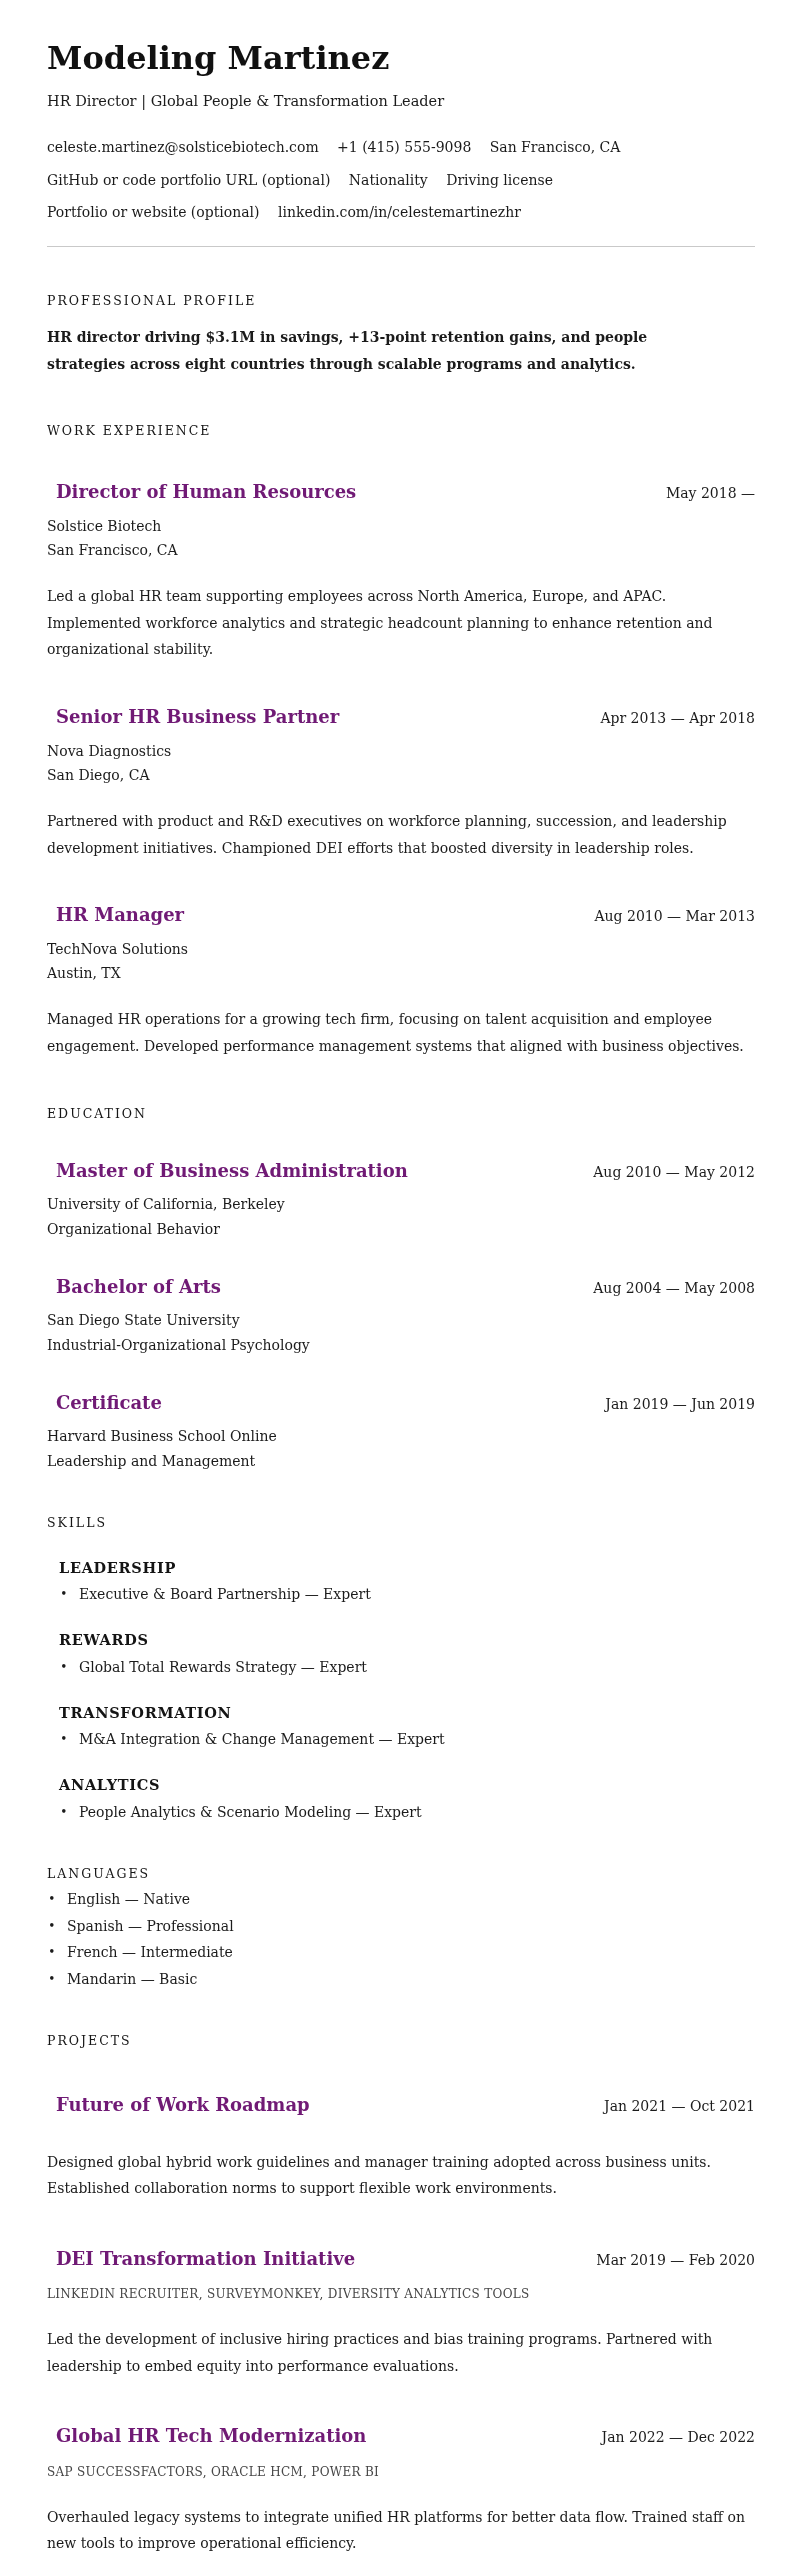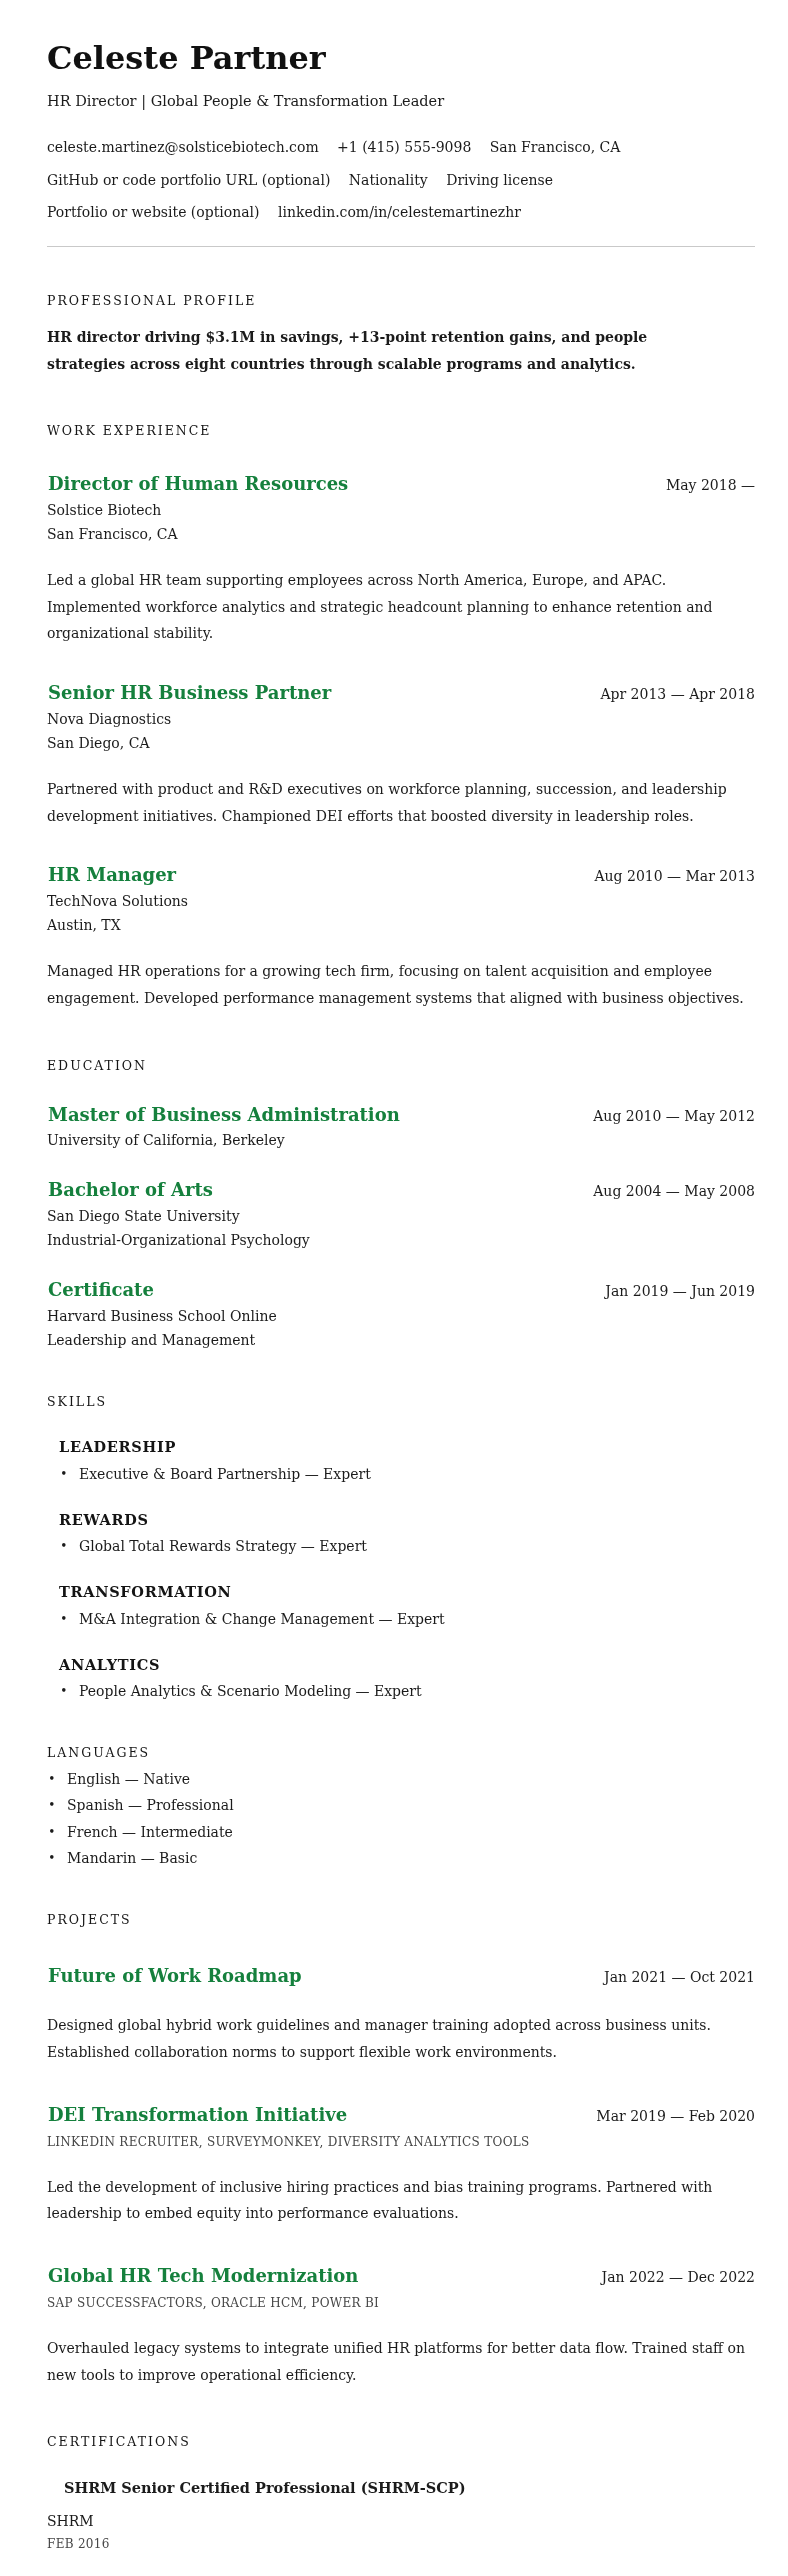--- a/index.html
+++ b/index.html
@@ -64,22 +64,22 @@
   
   .entry { margin-top: 34px; }
   .entry-head {
     display: flex;
     justify-content: space-between;
     align-items: baseline;
   }
   .entry-title {
     font-size: 18px;
     font-weight: 700;
-    margin: 1px;
-    color: #15803d;
+    margin: 9px;
+    color: #701a75;
   }
   .entry-dates {
     font-size: 14px;
     white-space: nowrap;
     margin-left: 16px;
   }
   .entry-line {
     font-size: 14px;
     margin: 6.6px 0 0 0;
   }
@@ -142,21 +142,21 @@
     font-size: 12px;
   }
   .standalone-list { margin-top: 10.5px !important; }
 </style>
 </head>
 <body>
 
 <div class="page">
 
   <header>
-    <h1 class="name">Celeste Partner</h1>
+    <h1 class="name">Modeling Martinez</h1>
     <p class="subtitle">HR Director | Global People &amp; Transformation Leader</p>
 
     <div class="contact">
       <div class="contact-row">
         <span>celeste.martinez@solsticebiotech.com</span>
         <span>+1 (415) 555-9098</span>
         <span>San Francisco, CA</span>
       </div>
       <div class="contact-row">
         <span>GitHub or code portfolio URL (optional)</span>
@@ -213,20 +213,21 @@
 
   <section>
     <h2 class="section-heading">EDUCATION</h2>
 
     <div class="entry edu-entry">
       <div class="entry-head">
         <h3 class="entry-title">Master of Business Administration</h3>
         <span class="entry-dates">Aug 2010 — May 2012</span>
       </div>
       <p class="entry-line">University of California, Berkeley</p>
+      <p class="entry-line">Organizational Behavior</p>
     </div>
 
     <div class="entry edu-entry">
       <div class="entry-head">
         <h3 class="entry-title">Bachelor of Arts</h3>
         <span class="entry-dates">Aug 2004 — May 2008</span>
       </div>
       <p class="entry-line">San Diego State University</p>
       <p class="entry-line">Industrial-Organizational Psychology</p>
     </div>

